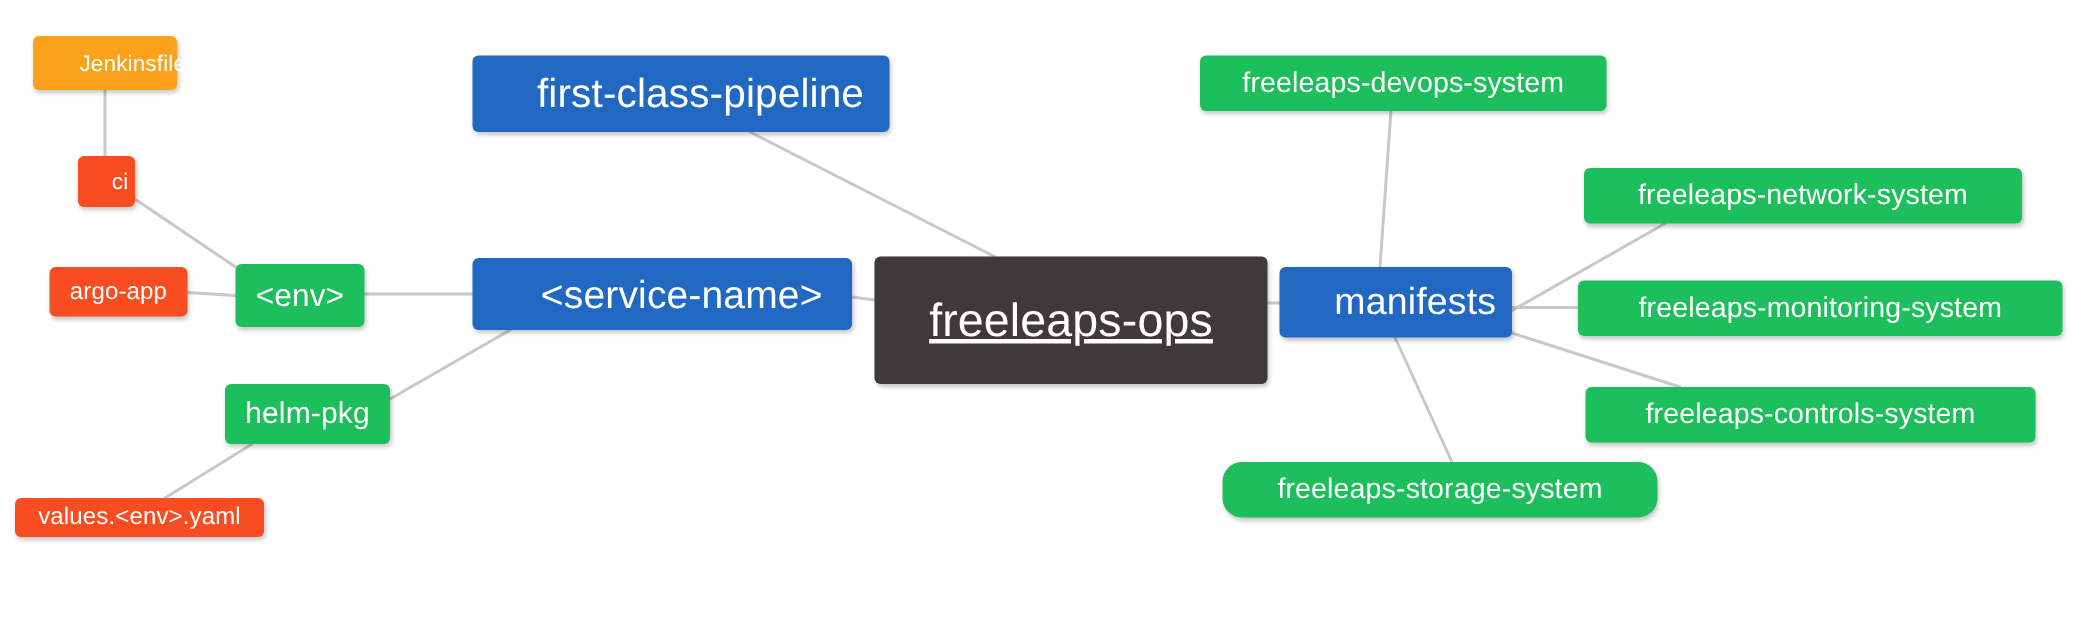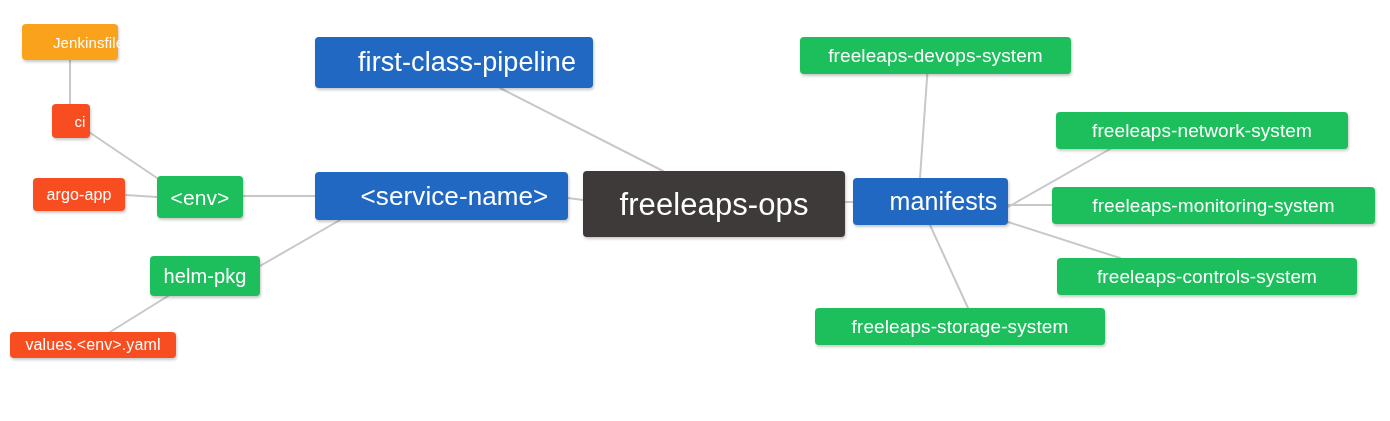--- a/index.html
+++ b/index.html
@@ -65,21 +65,21 @@
     </svg>
   <div id="nodes">
       <div class="node n-orange" style="left: 22px; top: 24px; width: 96px; height: 36px; font-size: 15px; padding-left: 47px;">Jenkinsfile</div>
       <div class="node n-red" style="left: 52px; top: 104px; width: 34px; height: 34px; font-size: 15px; padding-left: 28px;">ci</div>
       <div class="node n-red" style="left: 33px; top: 178px; width: 92px; height: 33px; font-size: 16px;">argo-app</div>
       <div class="node n-green" style="left: 157px; top: 176px; width: 86px; height: 42px; font-size: 21px;">&lt;env&gt;</div>
       <div class="node n-green" style="left: 150px; top: 256px; width: 110px; height: 40px; font-size: 20px;">helm-pkg</div>
       <div class="node n-red" style="left: 10px; top: 332px; width: 166px; height: 26px; font-size: 16px;">values.&lt;env&gt;.yaml</div>
       <div class="node n-blue" style="left: 315px; top: 37px; width: 278px; height: 51px; font-size: 27px;">first-class-pipeline</div>
       <div class="node n-blue" style="left: 315px; top: 172px; width: 253px; height: 48px; font-size: 26px;">&lt;service-name&gt;</div>
-      <div class="node n-root" style="left: 583px; top: 171px; width: 262px; height: 66px; font-size: 31px;">freeleaps-ops</div>
+      <div class="node n-root" style="left: 583px; top: 171px; width: 262px; height: 85px; font-size: 31px; text-decoration: underline;">freeleaps-ops</div>
       <div class="node n-blue" style="left: 853px; top: 178px; width: 155px; height: 47px; font-size: 25px;">manifests</div>
       <div class="node n-green" style="left: 800px; top: 37px; width: 271px; height: 37px; font-size: 19px;">freeleaps-devops-system</div>
       <div class="node n-green" style="left: 1056px; top: 112px; width: 292px; height: 37px; font-size: 19px;">freeleaps-network-system</div>
       <div class="node n-green" style="left: 1052px; top: 187px; width: 323px; height: 37px; font-size: 19px;">freeleaps-monitoring-system</div>
       <div class="node n-green" style="left: 1057px; top: 258px; width: 300px; height: 37px; font-size: 19px;">freeleaps-controls-system</div>
-      <div class="node n-green" style="left: 815px; top: 308px; width: 290px; height: 37px; font-size: 19px;">freeleaps-storage-system</div>
+      <div class="node n-green" style="left: 815px; top: 308px; width: 290px; height: 37px; font-size: 19px; border-radius: 13px;">freeleaps-storage-system</div>
     </div>
 </div>
 
 </body></html>

